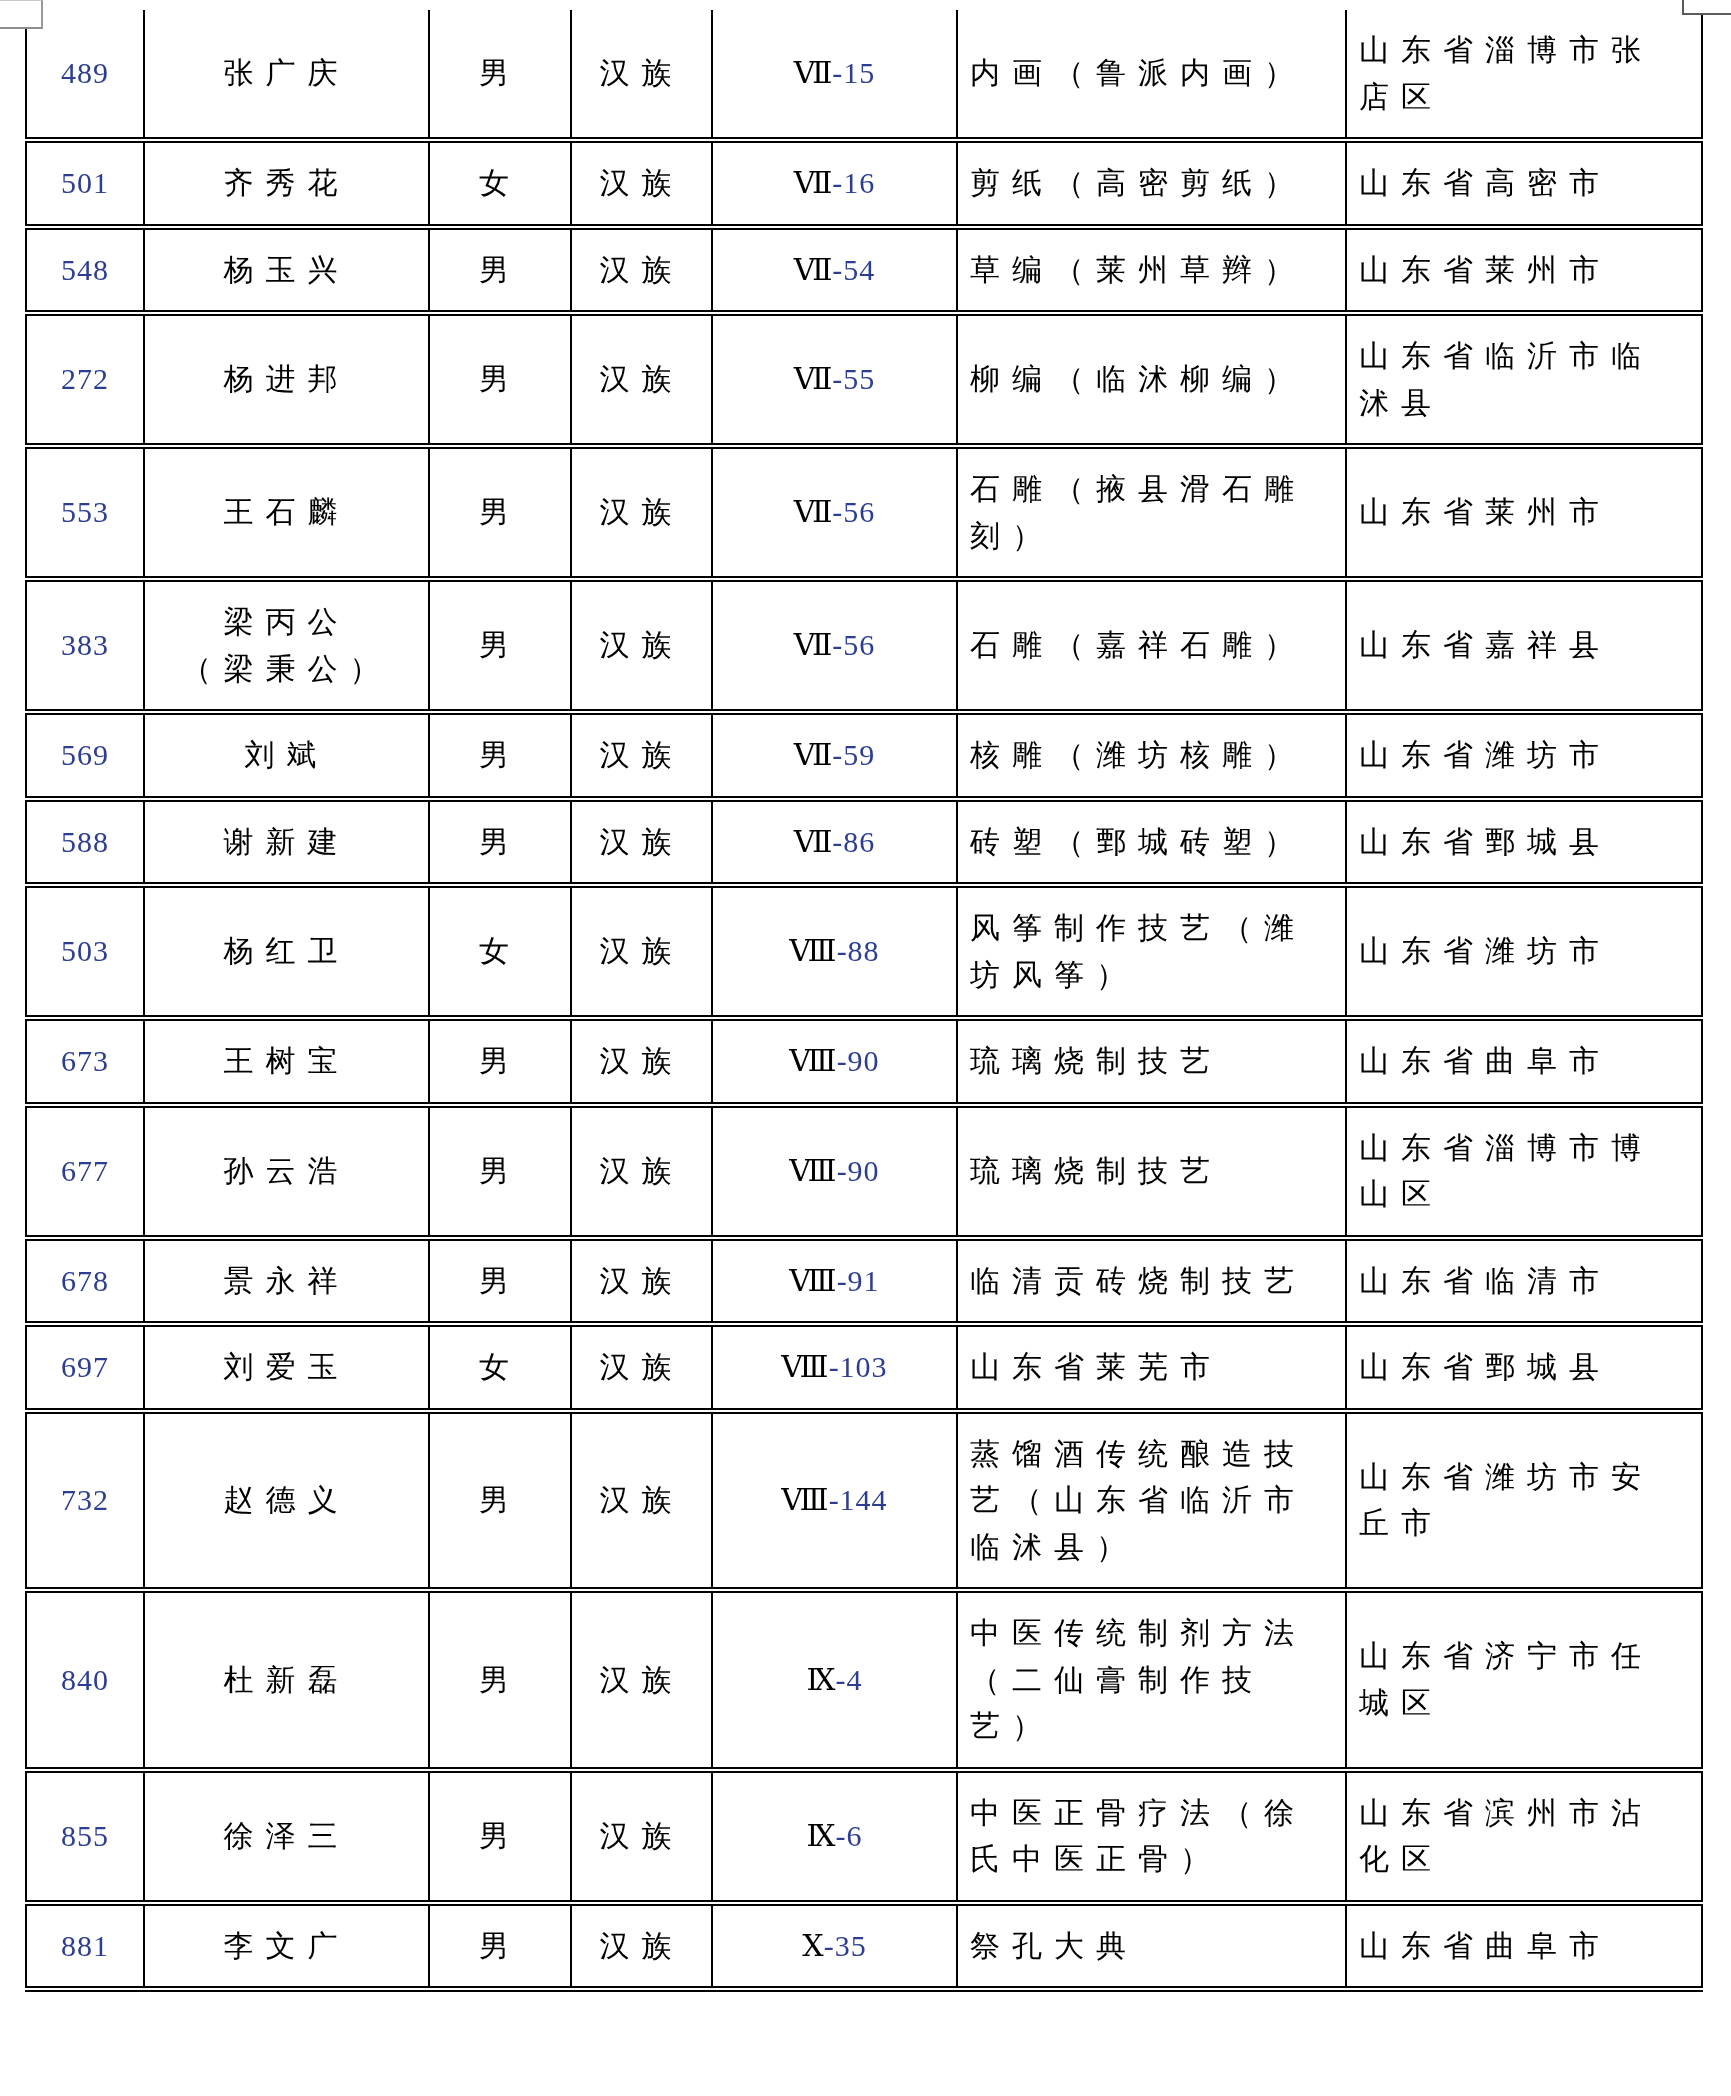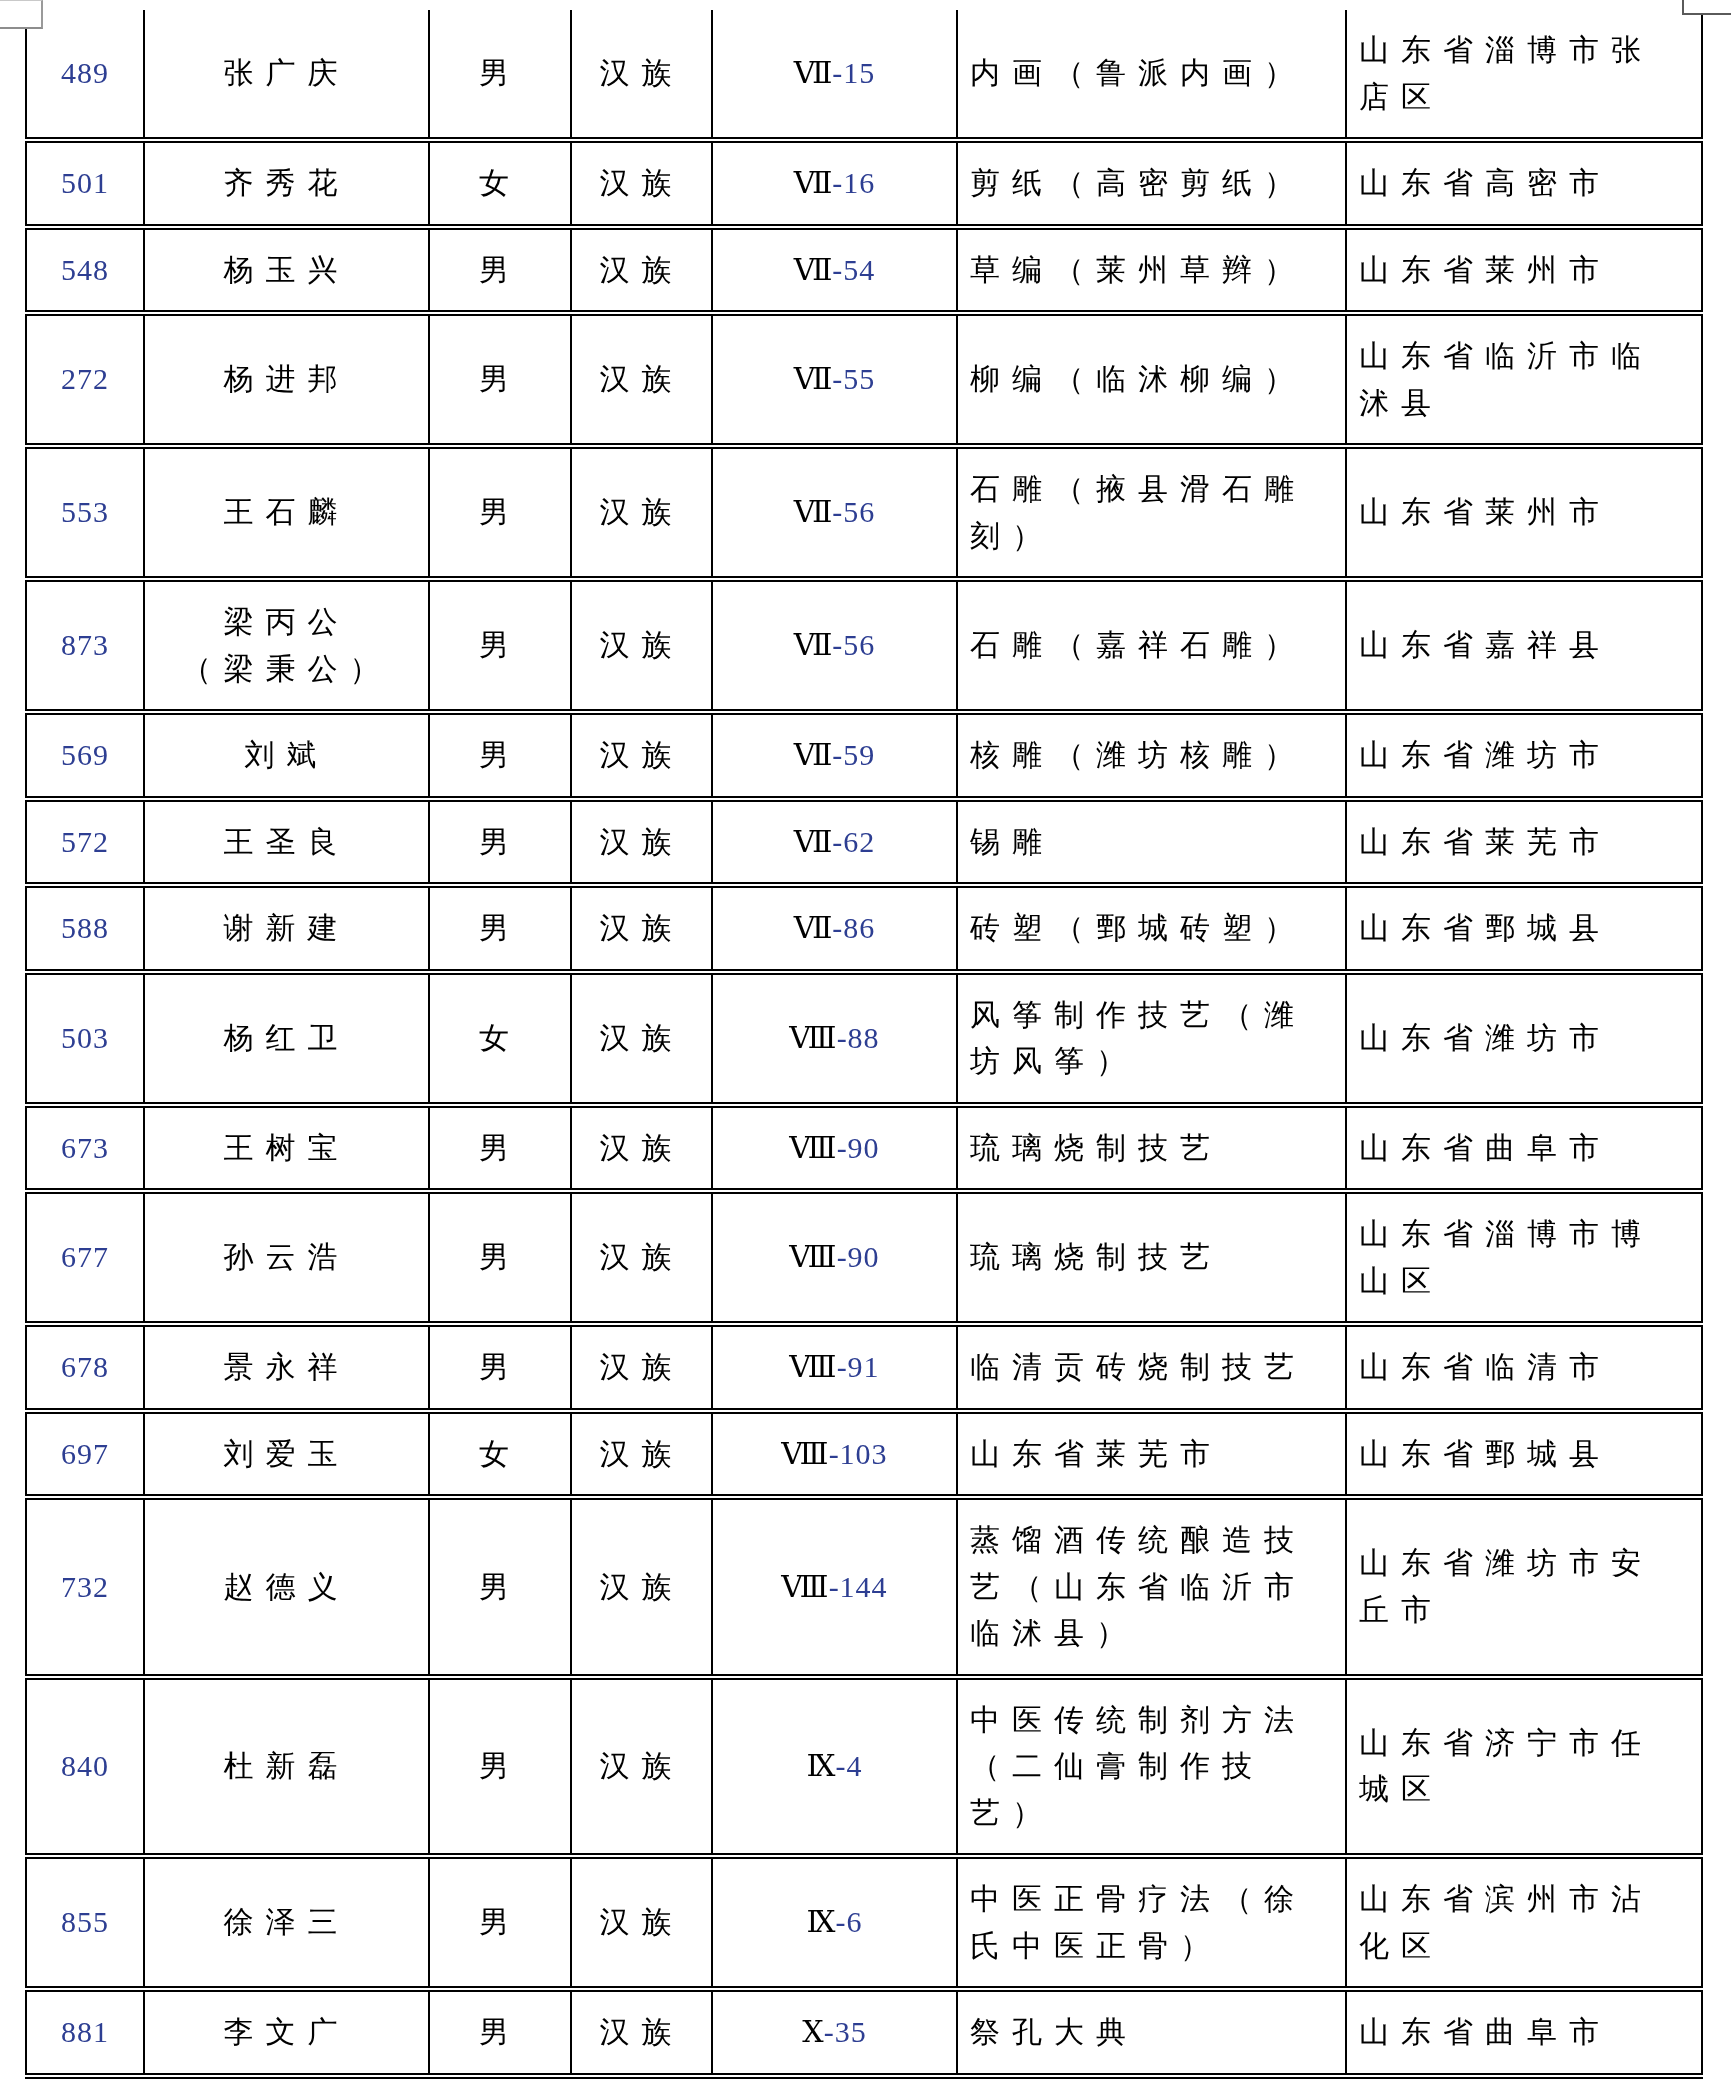--- a/index.html
+++ b/index.html
@@ -123,49 +123,40 @@
     <td class="c-num">553</td>
     <td class="c-name cjk">王石麟</td>
     <td class="c-gender cjk">男</td>
     <td class="c-eth cjk">汉族</td>
     <td class="c-code"><span class="roman">Ⅶ</span><span class="codenum">-56</span></td>
     <td class="c-proj cjk">石雕（掖县滑石雕刻）</td>
     <td class="c-region cjk">山东省莱州市</td>
   </tr>
 
   <tr>
-    <td class="c-num">873</td>
+    <td class="c-num">383</td>
     <td class="c-name cjk">梁丙公
 （梁秉公）</td>
     <td class="c-gender cjk">男</td>
     <td class="c-eth cjk">汉族</td>
     <td class="c-code"><span class="roman">Ⅶ</span><span class="codenum">-56</span></td>
     <td class="c-proj cjk">石雕（嘉祥石雕）</td>
     <td class="c-region cjk">山东省嘉祥县</td>
   </tr>
 
   <tr>
     <td class="c-num">569</td>
     <td class="c-name cjk">刘斌</td>
     <td class="c-gender cjk">男</td>
     <td class="c-eth cjk">汉族</td>
     <td class="c-code"><span class="roman">Ⅶ</span><span class="codenum">-59</span></td>
     <td class="c-proj cjk">核雕（潍坊核雕）</td>
     <td class="c-region cjk">山东省潍坊市</td>
   </tr>
 
-  <tr>
-    <td class="c-num">572</td>
-    <td class="c-name cjk">王圣良</td>
-    <td class="c-gender cjk">男</td>
-    <td class="c-eth cjk">汉族</td>
-    <td class="c-code"><span class="roman">Ⅶ</span><span class="codenum">-62</span></td>
-    <td class="c-proj cjk">锡雕</td>
-    <td class="c-region cjk">山东省莱芜市</td>
-  </tr>
 
   <tr>
     <td class="c-num">588</td>
     <td class="c-name cjk">谢新建</td>
     <td class="c-gender cjk">男</td>
     <td class="c-eth cjk">汉族</td>
     <td class="c-code"><span class="roman">Ⅶ</span><span class="codenum">-86</span></td>
     <td class="c-proj cjk">砖塑（鄄城砖塑）</td>
     <td class="c-region cjk">山东省鄄城县</td>
   </tr>

